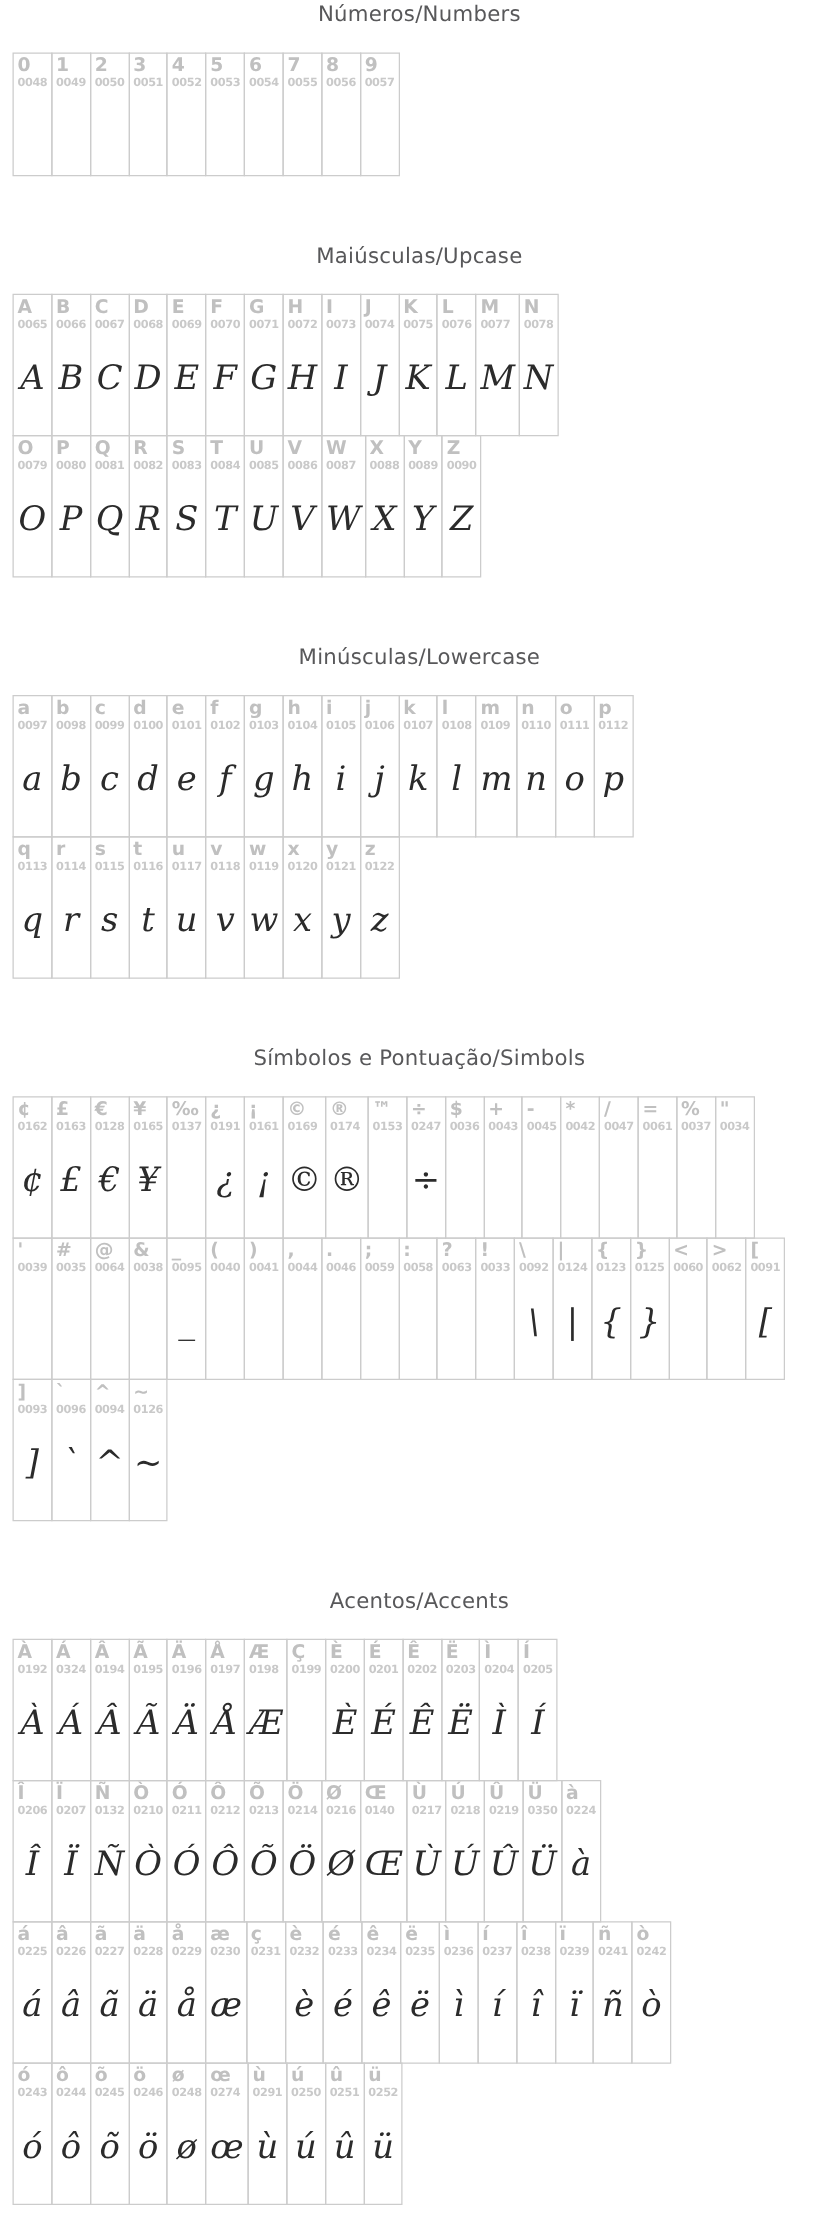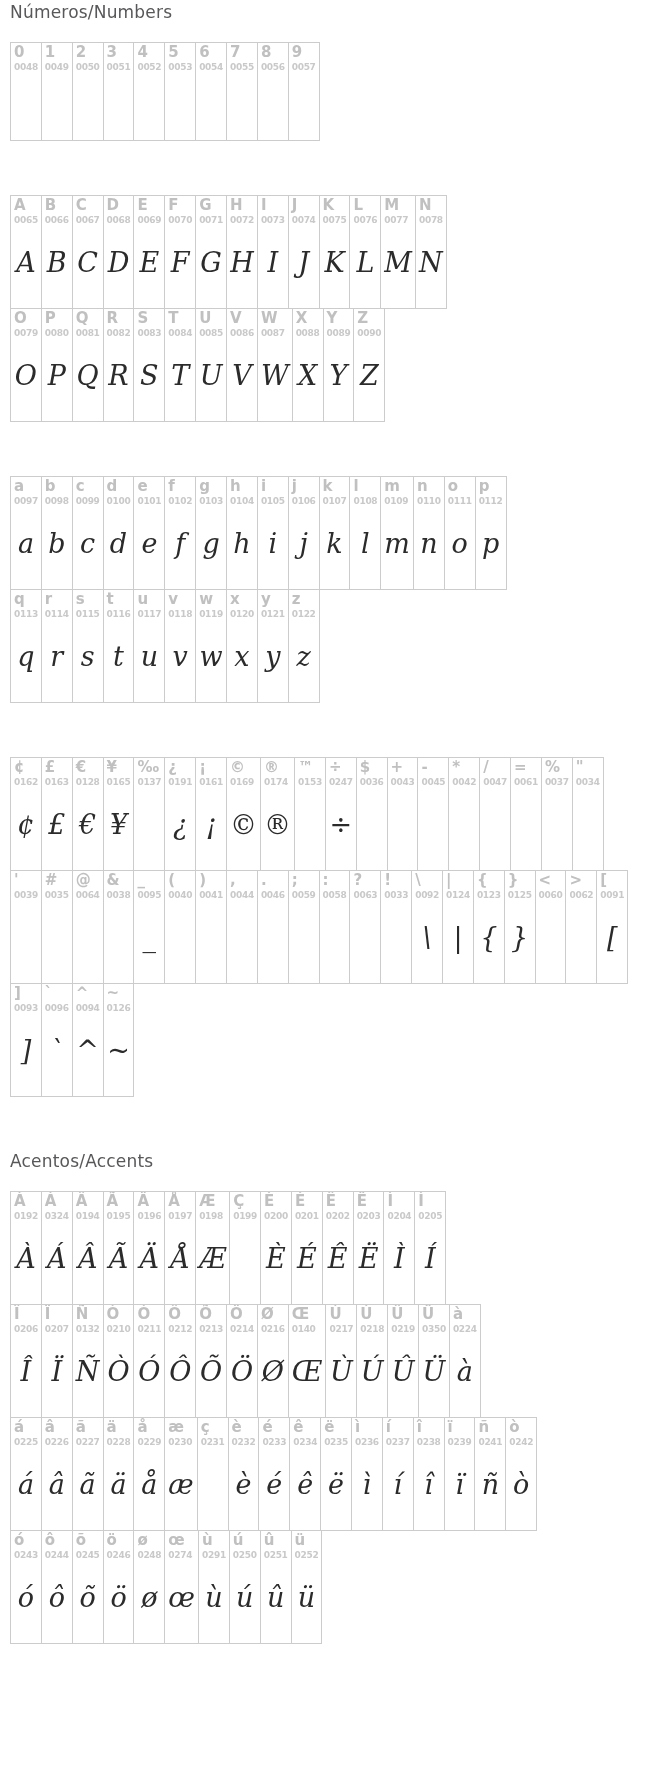--- a/index.html
+++ b/index.html
@@ -18,20 +18,21 @@
     font-family:"DejaVu Sans", sans-serif;
   }
   .page{padding:2px 0 10px 10px;}
   section{margin:0 0 54px 0;}
   section h2{
     margin:0 0 20px 0;
     font-size:17px;
     font-weight:400;
     color:var(--header);
     letter-spacing:0.2px;
+    text-align:center;
   }
   .rows{display:block;}
   .char-row{display:flex; align-items:stretch;}
   .rows .char-row + .char-row{margin-top:-1px;}
   .cell{
     box-sizing:border-box;
     border:1px solid var(--border);
     margin-right:-1px;
     min-width:30px;
     height:114px;
@@ -138,20 +139,21 @@
   <div class="cell">
     <div class="ref">9</div>
     <div class="code">0057</div>
     <div class="glyph"></div>
   </div>
 </div>
         </div>
   </section>
 
   <section class="uppercase">
+    <h2>Maiúsculas/Upcase</h2>
     <div class="rows">
           <div class="char-row">
   <div class="cell">
     <div class="ref">A</div>
     <div class="code">0065</div>
     <div class="glyph">A</div>
   </div>
 
   <div class="cell">
     <div class="ref">B</div>
@@ -301,20 +303,21 @@
   <div class="cell">
     <div class="ref">Z</div>
     <div class="code">0090</div>
     <div class="glyph">Z</div>
   </div>
 </div>
         </div>
   </section>
 
   <section class="lowercase">
+    <h2>Minúsculas/Lowercase</h2>
     <div class="rows">
           <div class="char-row">
   <div class="cell">
     <div class="ref">a</div>
     <div class="code">0097</div>
     <div class="glyph">a</div>
   </div>
 
   <div class="cell">
     <div class="ref">b</div>
@@ -464,20 +467,21 @@
   <div class="cell">
     <div class="ref">z</div>
     <div class="code">0122</div>
     <div class="glyph">z</div>
   </div>
 </div>
         </div>
   </section>
 
   <section class="symbols">
+    <h2>Símbolos e Pontuação/Simbols</h2>
     <div class="rows">
           <div class="char-row">
   <div class="cell">
     <div class="ref">¢</div>
     <div class="code">0162</div>
     <div class="glyph">¢</div>
   </div>
 
   <div class="cell">
     <div class="ref">£</div>

